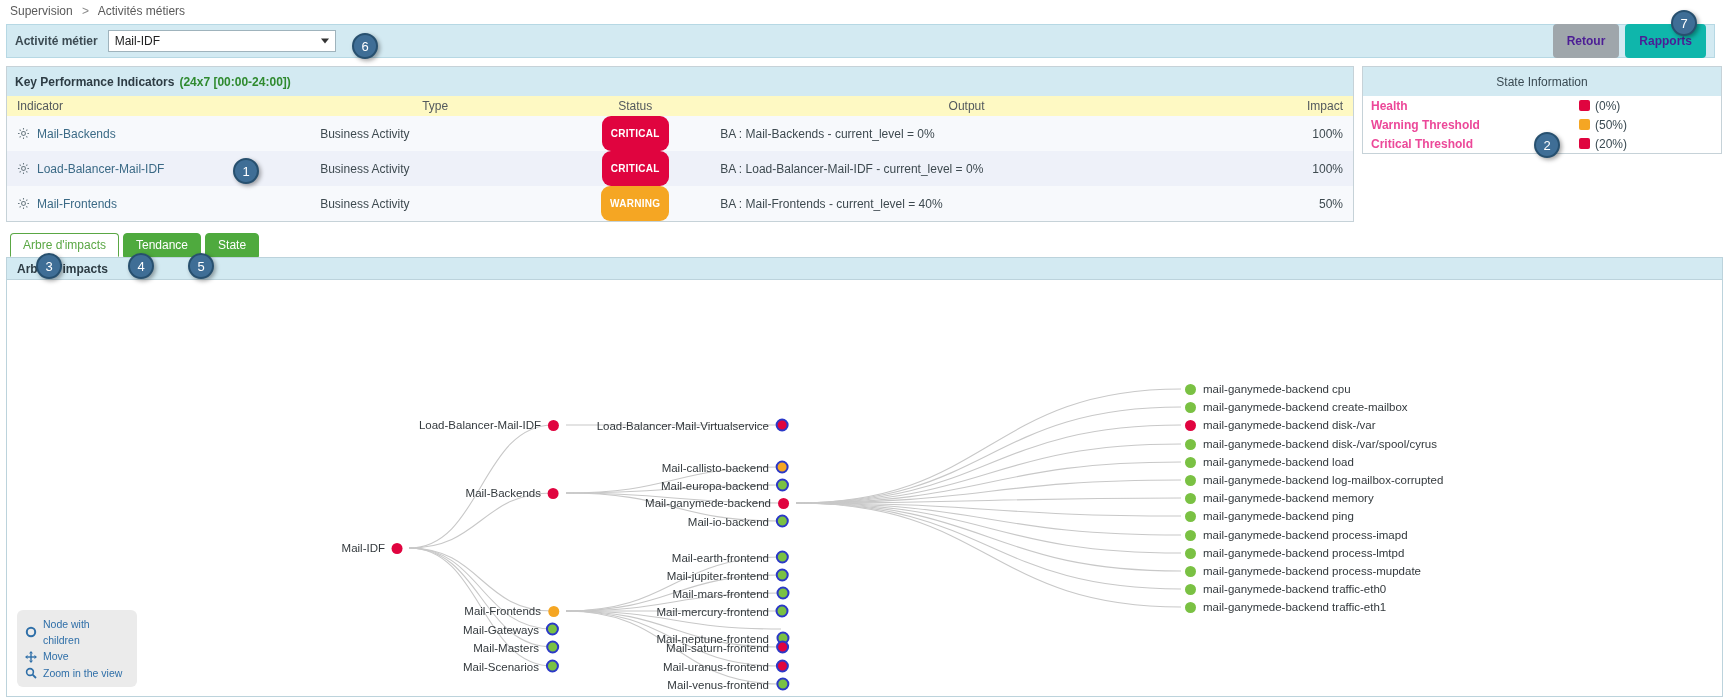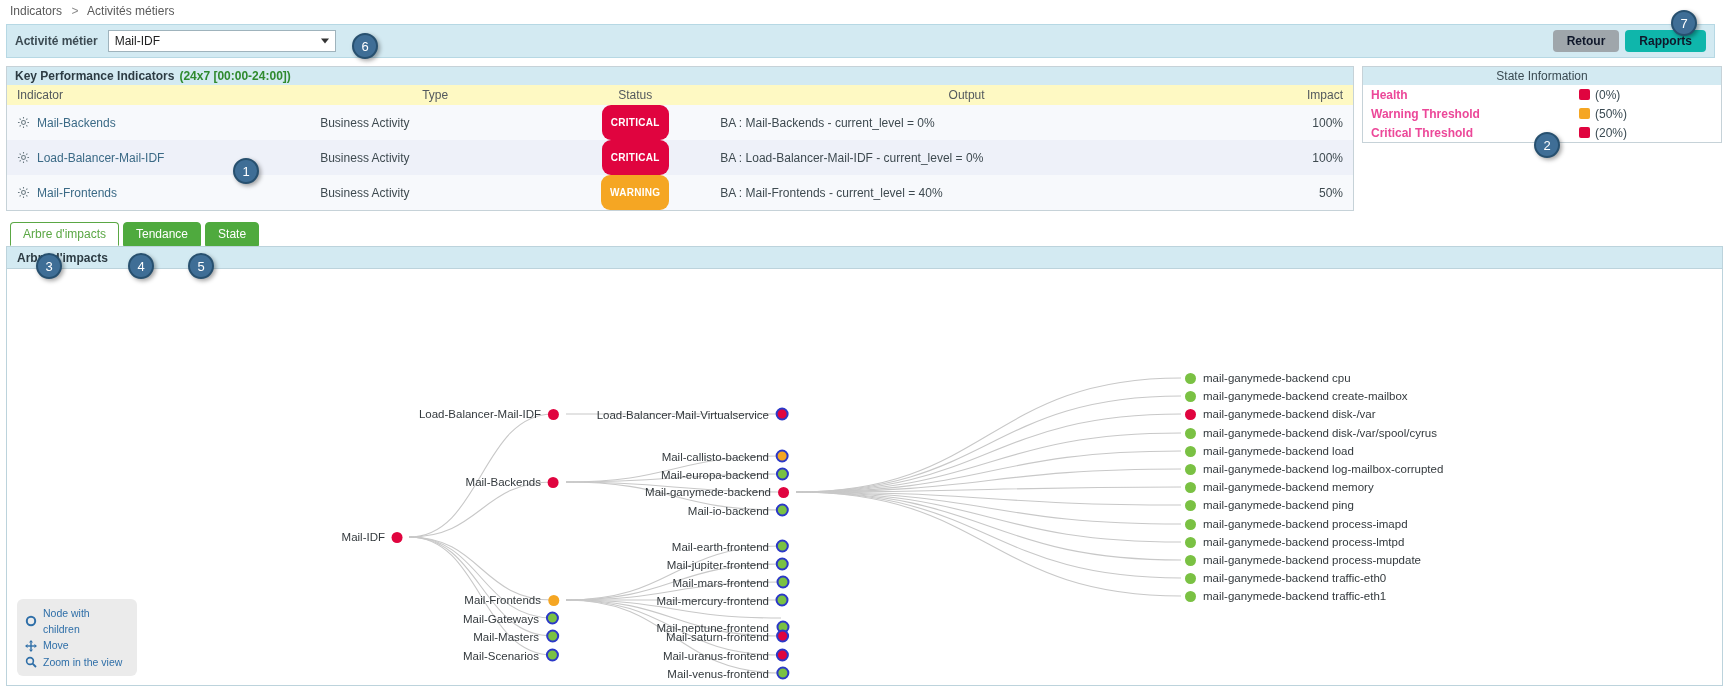--- a/index.html
+++ b/index.html
@@ -51,44 +51,44 @@
   }
   .select-box .caret {
     position:absolute; right:6px; top:50%; transform:translateY(-50%);
     width:0;height:0;border-left:4px solid transparent;border-right:4px solid transparent;
     border-top:5px solid #333;
   }
   .toolbar-right {
     margin-left:auto; display:flex; align-items:center; gap:6px;
   }
   .btn {
-    height: 22px; padding: 0 14px;
+    height: 34px; padding: 0 14px;
     border-radius: 4px;
-    font-size: 12px; font-weight: bold; color:#0f172a;
+    font-size: 12px; font-weight: bold; color:#4c1d95;
     display:flex; align-items:center; justify-content:center;
     border: none;
     font-family: "Liberation Sans", sans-serif;
     cursor: pointer;
   }
   .btn-grey { background:#9fa6ab; }
   .btn-teal { background:#0fb6ab; }
 
   
   .panels {
     margin: 8px 6px 0 6px;
     display: flex;
     gap: 8px;
     align-items: flex-start;
   }
   .kpi-panel { width: 1348px; border:1px solid #c6d2d8; background:#fff; }
   .state-panel { width: 360px; border:1px solid #c6d2d8; background:#fff; position:relative;}
 
   .panel-head {
     background:#d3eaf2;
-    height: 18px;
+    height: 29px;
     display:flex; align-items:center;
     padding: 0 8px;
     font-size: 12px;
     font-weight: bold;
     color:#2d3c44;
   }
   .panel-head.center { justify-content:center; font-weight:normal; color:#3a4a52; }
   .panel-head .sched { color:#2f8a2f; margin-left:5px; font-weight:bold;}
 
   table.kpi { width:100%; border-collapse:collapse; }
@@ -219,21 +219,21 @@
     z-index: 50;
     font-family: "Liberation Sans", sans-serif;
   }
 </style>
 </head>
 <body>
 
 <div class="page">
 
   <div class="breadcrumb">
-    <span>Indicators</span>
+    <span>Supervision</span>
     <span class="sep">&gt;</span>
     <span>Activités métiers</span>
   </div>
 
   <div class="toolbar">
     <span class="lbl">Activité métier</span>
     <div class="select-box">
       <span>Mail-IDF</span>
       <span class="caret"></span>
     </div>

